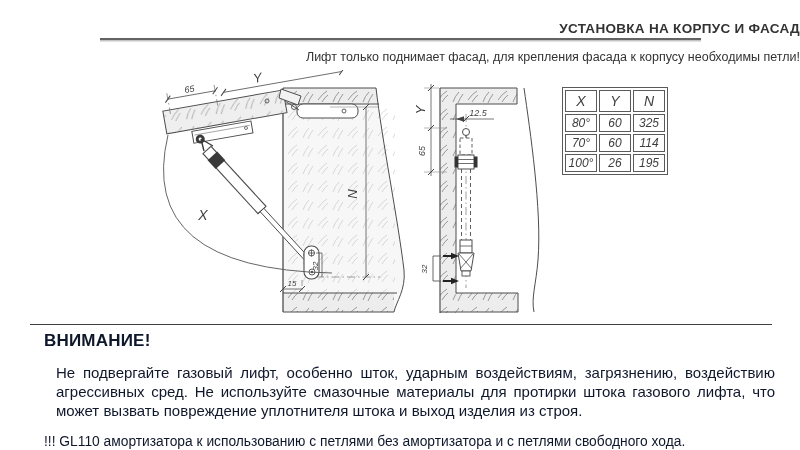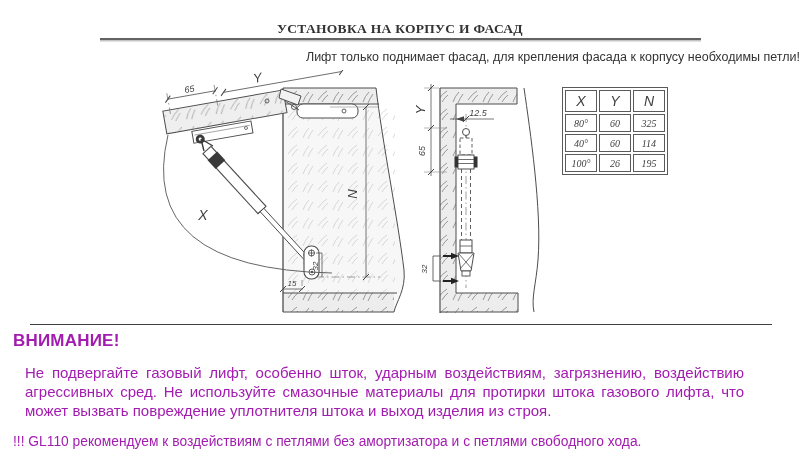--- a/index.html
+++ b/index.html
@@ -1,22 +1,22 @@
 <!DOCTYPE html>
 <html><head>
 <meta charset="utf-8">
 <style>
   html,body{margin:0;padding:0;background:#fff;}
   .page{
     position:relative;width:800px;height:450px;background:#ffffff;overflow:hidden;
     font-family:"Liberation Sans",sans-serif;color:#333;
   }
   .title{
-    position:absolute;top:21px;left:0;width:800px;text-align:center;
-    font-size:13.5px;font-weight:bold;letter-spacing:.3px;color:#333;font-family:Liberation Serif, serif;
+    position:absolute;top:21px;left:0;width:800px;text-align:right;
+    font-size:13.5px;font-weight:bold;letter-spacing:.3px;color:#333;
   }
   .title-rule{
     position:absolute;top:38px;left:100px;width:601px;height:0;
     border-top:2px solid #636363;box-shadow:0 1.5px 0 #c4c4c4;
   }
   .subtitle{
     position:absolute;top:50px;left:0;width:800px;text-align:right;
     font-size:12.5px;color:#333;
   }
   .diagram-svg{position:absolute;top:70px;left:0;}
@@ -24,26 +24,26 @@
   .dim-table{
     position:absolute;left:562px;top:87px;
     border-collapse:separate;border-spacing:2px;
     border:1.5px solid #5a5a5a;background:#fff;
   }
   .dim-table th,.dim-table td{
     border:1px solid #5a5a5a;text-align:center;vertical-align:middle;
     font-style:italic;color:#3d3d3d;background:#fff;width:26px;padding:0 2px;
   }
   .dim-table th{height:20px;font-size:14px;font-weight:normal;}
-  .dim-table td{height:16px;font-size:10px;font-family:Liberation Serif, serif;}
+  .dim-table td{height:16px;font-size:12px;}
   .section-rule{
     position:absolute;top:324px;left:30px;width:742px;height:0;
     border-top:1.5px solid #3f3f3f;
   }
-  .warning{position:absolute;left:13px;top:331px;width:743px;color:#a21caf;}
+  .warning{position:absolute;left:44px;top:331px;width:743px;color:#0f172a;}
   .warning-heading{font-size:17px;font-weight:bold;letter-spacing:.2px;margin:0 0 3px 0;}
   .warning-body{margin:12px;font-size:15px;line-height:1.28;text-align:justify;}
   .warning-note{margin:0;font-size:13.8px;line-height:1.3;}
 </style>
 </head>
 <body>
 
 <div class="page">
 
   <div class="title">УСТАНОВКА НА КОРПУС И ФАСАД</div>
@@ -208,33 +208,33 @@
         <th>N</th>
       </tr>
     </thead>
     <tbody>
       <tr>
         <td>80°</td>
         <td>60</td>
         <td>325</td>
       </tr>
       <tr>
-        <td>40°</td>
+        <td>70°</td>
         <td>60</td>
         <td>114</td>
       </tr>
       <tr>
         <td>100°</td>
         <td>26</td>
         <td>195</td>
       </tr>
     </tbody>
   </table>
 
   <div class="section-rule"></div>
 
   <div class="warning">
     <div class="warning-heading">ВНИМАНИЕ!</div>
     <p class="warning-body">Не подвергайте газовый лифт, особенно шток, ударным воздействиям, загрязнению, воздействию агрессивных сред. Не используйте смазочные материалы для протирки штока газового лифта, что может вызвать повреждение уплотнителя штока и выход изделия из строя.</p>
-    <p class="warning-note">!!! GL110 рекомендуем к воздействиям с петлями без амортизатора и с петлями свободного хода.</p>
+    <p class="warning-note">!!! GL110 амортизатора к использованию с петлями без амортизатора и с петлями свободного хода.</p>
   </div>
 
 </div>
 
 </body></html>

